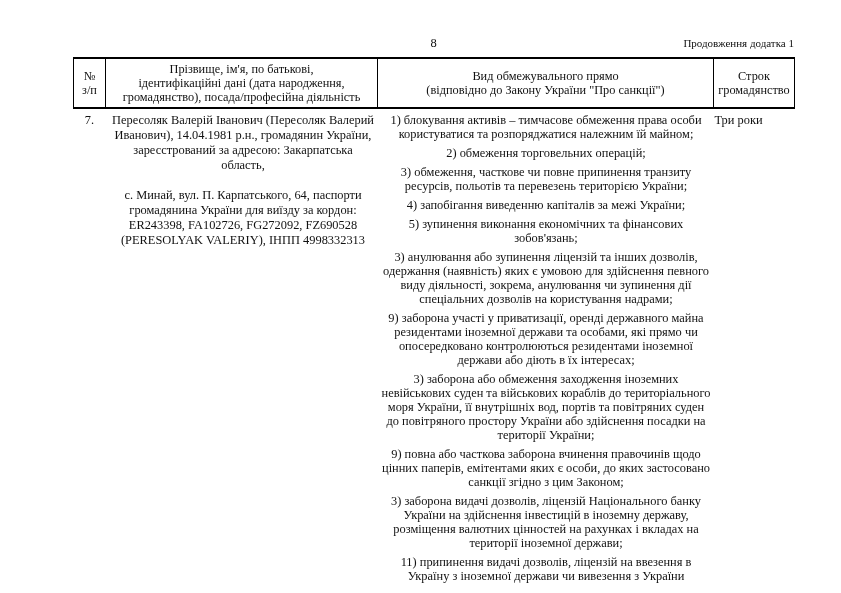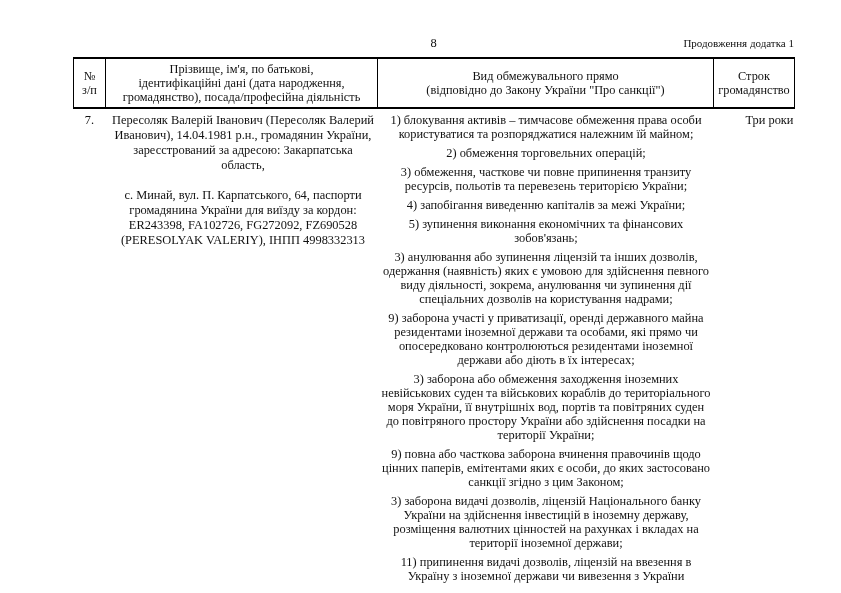--- a/index.html
+++ b/index.html
@@ -81,21 +81,21 @@
   td.cell-meas {
     padding-left: 3px;
     padding-right: 2px;
     line-height: 14px;
     margin-left: 36px;
   }
   td.cell-meas p {
     margin: 0 0 5px 0;
   }
   td.cell-term {
-    text-align: right;
+    text-align: left;
     line-height: 15px;
   }
 </style>
 </head>
 <body>
 
 <div class="page">
 
   <div class="page-number">8</div>
 

